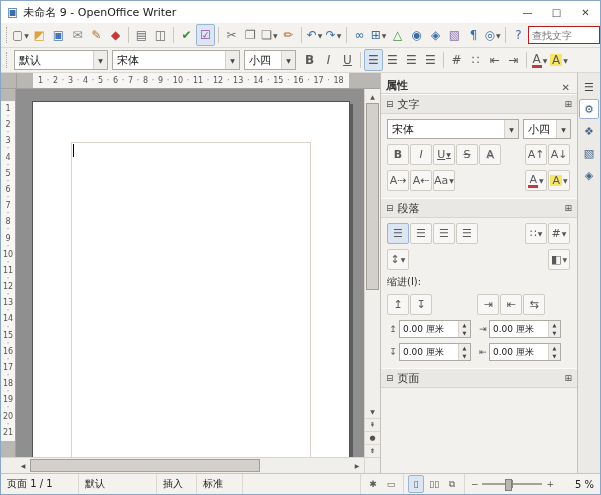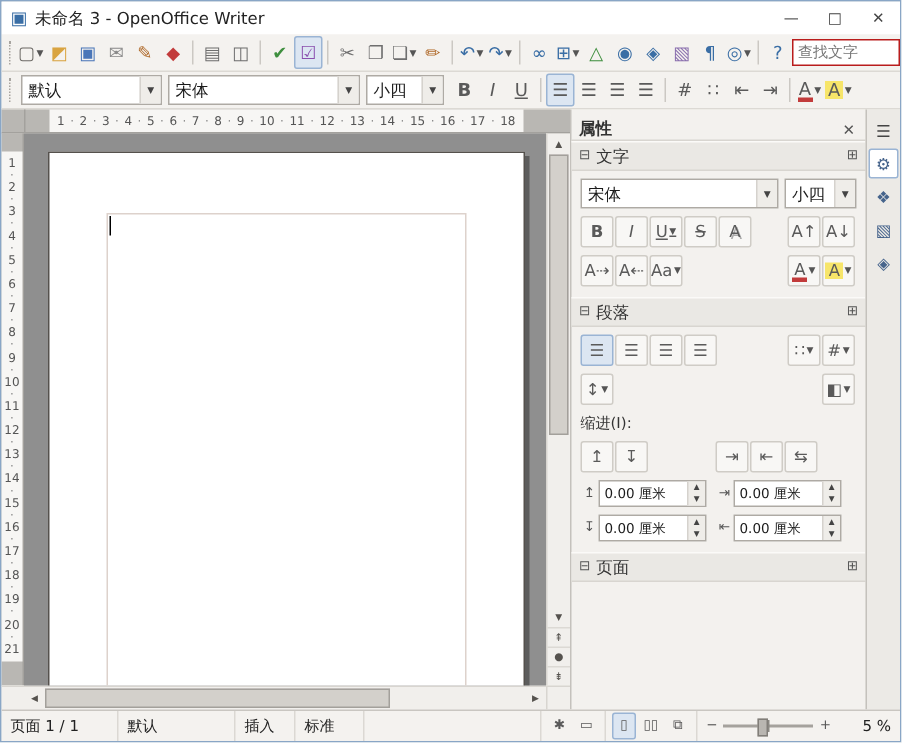--- a/index.html
+++ b/index.html
@@ -115,21 +115,21 @@
   .zhandle{position:absolute;left:38%;top:-4px;width:5px;height:10px;background:#b9b6b1;border:1px solid #817e79;}
   .zsign{font-size:9px;color:#555;}
 </style>
 </head>
 <body>
 
 <div class="window">
 
   <div class="titlebar">
     <span class="app-icon">▣</span>
-    <span class="title">未命名 3 - OpenOffice Writer</span>
+    <span class="title">未命名 9 - OpenOffice Writer</span>
     <div class="win-controls">
       <span class="wbtn">—</span>
       <span class="wbtn">□</span>
       <span class="wbtn">✕</span>
     </div>
   </div>
 
 
   <div class="toolbar tb-main">
     <span class="grip"></span>

